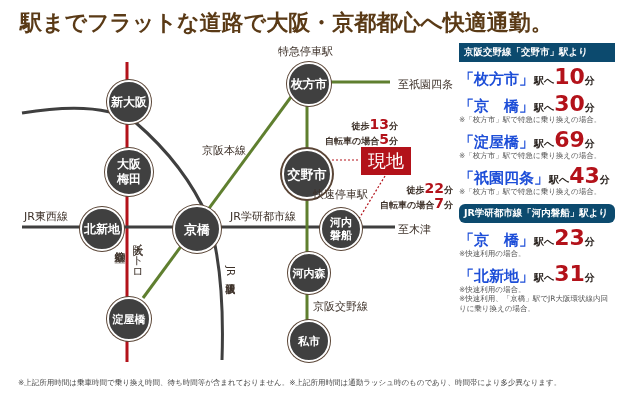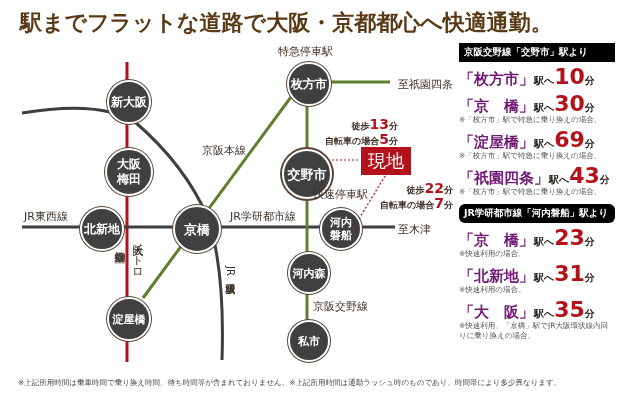--- a/index.html
+++ b/index.html
@@ -7,23 +7,23 @@
   .title{position:absolute;left:20px;top:8px;font-size:22px;font-weight:bold;color:#5a3a16;letter-spacing:0px;white-space:nowrap;}
   svg.map{position:absolute;left:0;top:0;}
   .station{position:absolute;border-radius:50%;background:#404040;border:2px solid #fff;box-shadow:0 0 0 1px #5a4536;color:#fff;font-weight:bold;display:flex;align-items:center;justify-content:center;text-align:center;font-size:12px;line-height:15px;}
   .station.big{box-shadow:0 0 0 2px #5a4536;margin-top:12px;}
   .lbl{position:absolute;font-size:11px;color:#3d3129;white-space:nowrap;}
   .vlbl{position:absolute;font-size:11px;color:#3d3129;writing-mode:vertical-rl;line-height:12px;}
   .genchi{position:absolute;left:361px;top:147px;width:50px;height:28px;background:#b3121a;color:#fff;font-weight:normal;font-size:18px;display:flex;align-items:center;justify-content:center;}
   .walk{position:absolute;text-align:right;font-size:9px;font-weight:bold;color:#3d3129;line-height:13px;white-space:nowrap;}
   .walk .n{color:#b3121a;font-size:14px;}
   .panel{position:absolute;left:459px;top:43px;width:156px;}
-  .phead{background:#000000;color:#fff;font-size:9.5px;padding:3px 5px;font-weight:bold;white-space:nowrap;}
+  .phead{background:#0c4a6e;color:#fff;font-size:9.5px;padding:3px 5px;font-weight:bold;white-space:nowrap;}
   .route{margin-top:4px;white-space:nowrap;}
-  .route .st{font-size:15px;font-weight:bold;color:#701a75;}
+  .route .st{font-size:15px;font-weight:bold;color:#1d4ed8;}
   .route .he{font-size:10px;font-weight:bold;color:#2b2420;}
   .route .min{font-size:22px;font-weight:bold;color:#b3121a;line-height:22px;}
   .route .fun{font-size:10px;font-weight:bold;color:#2b2420;}
   .note{font-size:7.5px;color:#555;line-height:10px;margin-top:-1px;}
   .footer{position:absolute;left:18px;top:378px;font-size:7.5px;color:#444;white-space:nowrap;}
 </style>
 </head>
 <body>
 
 <div class="title">駅までフラットな道路で大阪・京都都心へ快適通勤。</div>
@@ -90,17 +90,16 @@
   <div class="route"><span class="st">「淀屋橋」</span><span class="he">駅へ</span><span class="min">69</span><span class="fun">分</span></div>
   <div class="note">※「枚方市」駅で特急に乗り換えの場合。</div>
   <div class="route"><span class="st">「祇園四条」</span><span class="he">駅へ</span><span class="min">43</span><span class="fun">分</span></div>
   <div class="note">※「枚方市」駅で特急に乗り換えの場合。</div>
 
   <div class="phead" style="margin-top:7px;border-radius:6px;">JR学研都市線「河内磐船」駅より</div>
   <div class="route"><span class="st">「京　橋」</span><span class="he">駅へ</span><span class="min">23</span><span class="fun">分</span></div>
   <div class="note">※快速利用の場合。</div>
   <div class="route"><span class="st">「北新地」</span><span class="he">駅へ</span><span class="min">31</span><span class="fun">分</span></div>
   <div class="note">※快速利用の場合。</div>
-  <div class="route"><span class="st">「大　阪」</span><span class="he">駅へ</span><span class="min">35</span><span class="fun">分</span></div>
   <div class="note" style="white-space:normal;">※快速利用、「京橋」駅でJR大阪環状線内回りに乗り換えの場合。</div>
 </div>
 
 <div class="footer">※上記所用時間は乗車時間で乗り換え時間、待ち時間等が含まれておりません。※上記所用時間は通勤ラッシュ時のものであり、時間帯により多少異なります。</div>
 
 </body></html>

